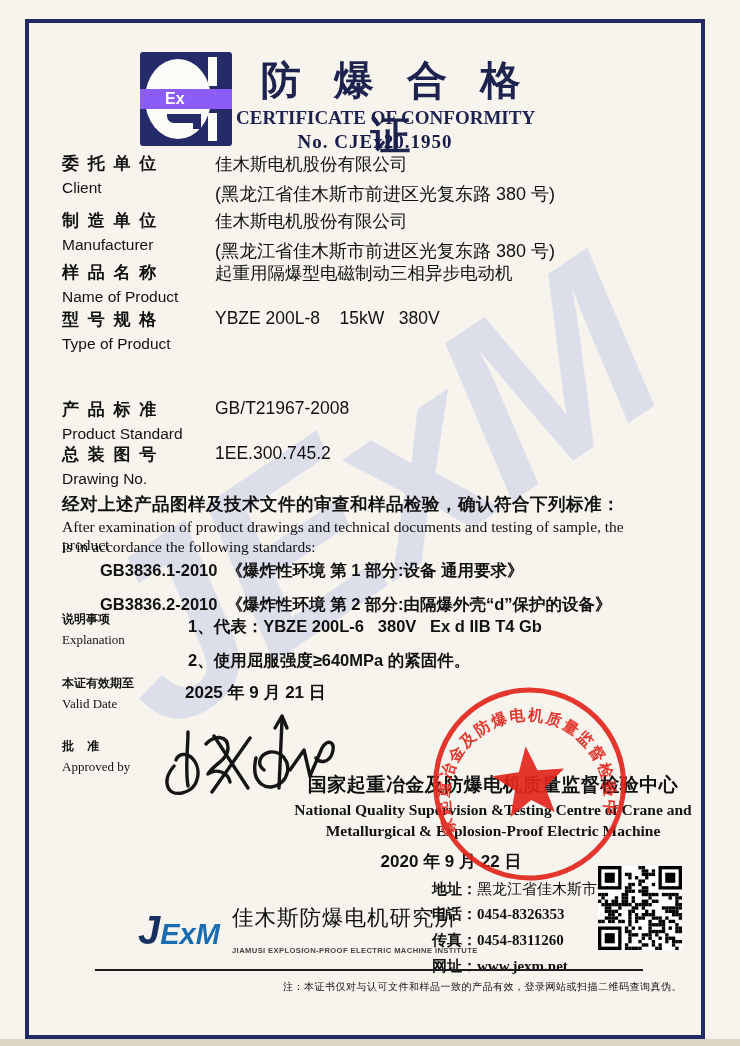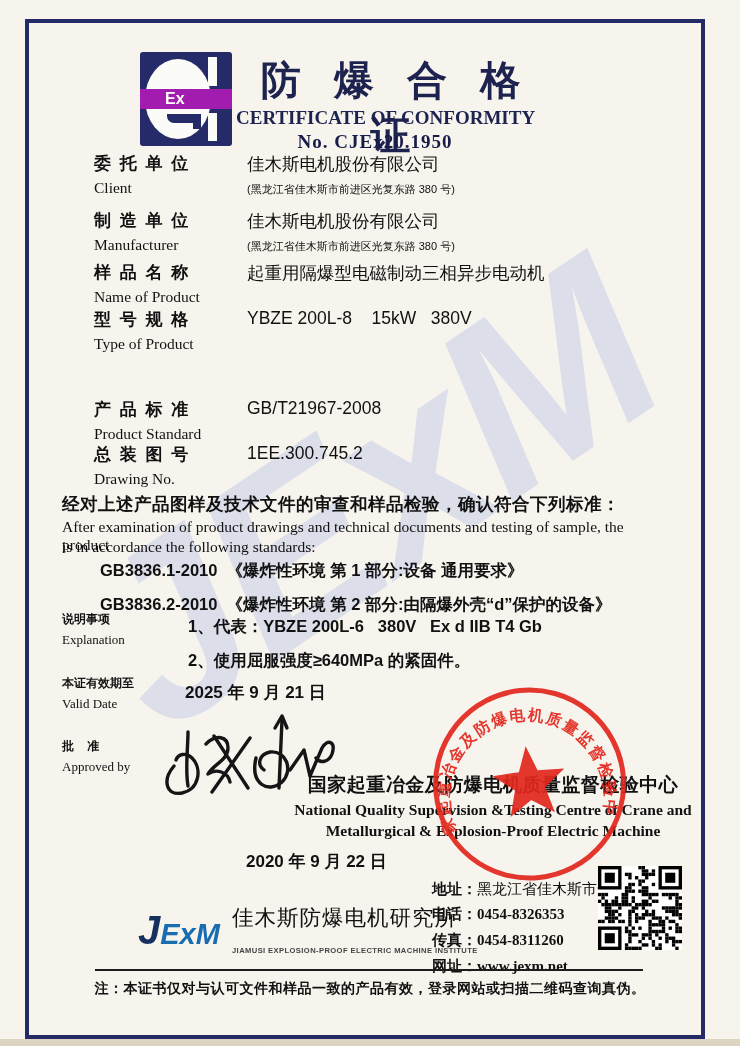--- a/index.html
+++ b/index.html
@@ -19,68 +19,68 @@
     font:italic 700 245px "Liberation Sans",sans-serif;
     color:#c7cde8;opacity:.55;white-space:nowrap;letter-spacing:-6px;
   }
   .z{position:absolute;z-index:4;}
   
   .ex-logo{left:140px;top:52px;width:92px;height:94px;background:#252a68;border-radius:3px;}
   .ex-ellipse{position:absolute;left:5px;top:7px;width:66px;height:80px;background:#fbfbf8;border-radius:50%;}
   .slit{position:absolute;background:#fbfbf8;}
   .slit-t{left:68px;top:5px;width:9px;height:29px;}
   .slit-b{left:68px;top:61px;width:9px;height:28px;}
-  .ex-band{position:absolute;left:0;top:37px;width:100%;height:20px;background:#a21caf;
+  .ex-band{position:absolute;left:0;top:37px;width:100%;height:20px;background:#8b5cf6;
     color:#fff;font-weight:bold;font-size:16px;line-height:20px;padding-left:25px;box-sizing:border-box;}
   .ex-hook{position:absolute;left:27px;top:62px;width:34px;height:9px;background:#252a68;border-radius:0 0 0 7px;}
   .ex-hook2{position:absolute;left:53px;top:62px;width:8px;height:15px;background:#252a68;}
   .title-cn{left:248px;top:53px;width:296px;text-align:center;
     font-size:40px;font-weight:bold;color:#1d224f;letter-spacing:11px;}
   .title-en{left:236px;top:107px;width:310px;text-align:left;
     font-family:"Liberation Serif",serif;font-weight:bold;font-size:19px;color:#1d224f;}
   .cert-no{left:230px;top:131px;width:290px;text-align:center;
     font-family:"Liberation Serif",serif;font-weight:bold;font-size:19px;color:#171b49;letter-spacing:1px;}
   
-  .frow{position:absolute;left:62px;width:580px;z-index:4;margin-left:32px;}
+  .frow{position:absolute;left:62px;width:580px;z-index:4;}
   .flabel .cn{font-size:17px;font-weight:bold;letter-spacing:2px;white-space:pre;}
-  .flabel .en{font-family:Liberation Serif, serif;font-size:15.5px;margin-top:4px;}
+  .flabel .en{font-family:Liberation Sans, sans-serif;font-size:15.5px;margin-top:4px;}
   .fval{position:absolute;left:153px;top:0;width:430px;}
   .fval .v1{font-size:17.5px;font-weight:normal;white-space:pre-wrap;}
-  .fval .v2{font-size:11px;margin-top:6px;}
+  .fval .v2{font-size:18px;margin-top:6px;}
   
   .stmt-cn{left:62px;top:492px;font-size:17.5px;font-weight:bold;letter-spacing:.5px;}
   .stmt-en{left:62px;top:518px;width:575px;font-family:"Liberation Serif",serif;font-size:15.5px;}
   .stmt-en2{left:62px;top:538px;width:575px;font-family:"Liberation Serif",serif;font-size:15.5px;}
   .std{left:100px;width:560px;font-size:16.5px;font-weight:bold;white-space:pre;}
   
   .lab-cn{font-size:12px;font-weight:bold;white-space:pre;}
   .lab-en{font-family:Liberation Serif, serif;font-size:13px;margin-top:4px;}
   .exp-item{left:188px;width:480px;font-size:16.5px;font-weight:bold;white-space:pre-wrap;}
   .valid-val{left:185px;top:681px;font-size:17px;font-weight:bold;}
   .sig{left:158px;top:708px;}
   
   .stamp{left:420px;top:684px;z-index:6;transform:rotate(-6deg);opacity:.92;}
   .auth{left:288px;width:410px;text-align:center;z-index:5;}
   .auth-cn{top:772px;font-size:19px;font-weight:bold;letter-spacing:.5px;}
   .auth-en1{top:801px;font-family:"Liberation Serif",serif;font-weight:bold;font-size:15.5px;}
   .auth-en2{top:822px;font-family:"Liberation Serif",serif;font-weight:bold;font-size:15.5px;}
-  .auth-date{top:850px;left:246px;width:410px;text-align:left;font-size:17px;font-weight:bold;z-index:5;}
+  .auth-date{top:850px;left:246px;width:410px;text-align:center;font-size:17px;font-weight:bold;z-index:5;}
   
   .jexm{left:138px;top:908px;font:italic 700 29px "Liberation Sans",sans-serif;color:#1a6cb0;}
   .jexm::first-letter{color:#16305f;font-size:40px;}
   .inst{left:232px;top:903px;width:330px;}
   .inst-cn{font-size:21.5px;font-weight:normal;letter-spacing:1px;}
   .inst-en{font-size:7.6px;color:#444;letter-spacing:.4px;margin-top:14px;font-weight:bold;}
   .contacts{left:432px;top:876px;width:250px;z-index:4;}
   .c-line{font-size:15px;line-height:25px;white-space:nowrap;}
   .c-line .c-lab{font-weight:bold;}
   .c-line .c-val{font-family:"Liberation Serif",serif;font-weight:bold;}
   .qr{left:598px;top:866px;width:84px;height:84px;background:#fff;z-index:4;}
   .divider{left:95px;top:969px;width:548px;height:2px;background:#1c1c1c;z-index:4;}
-  .note{left:58px;top:980px;width:624px;text-align:center;font-size:14px;font-weight:bold;letter-spacing:.5px;z-index:4;}
+  .note{left:58px;top:980px;width:624px;text-align:right;font-size:10px;font-weight:normal;letter-spacing:.5px;z-index:4;}
 </style>
 </head>
 <body>
 
 <div class="photo">
   <div class="edge-b"></div>
   <div class="frame"></div>
   <div class="wm">JExM</div>
 
   <div class="z ex-logo">

